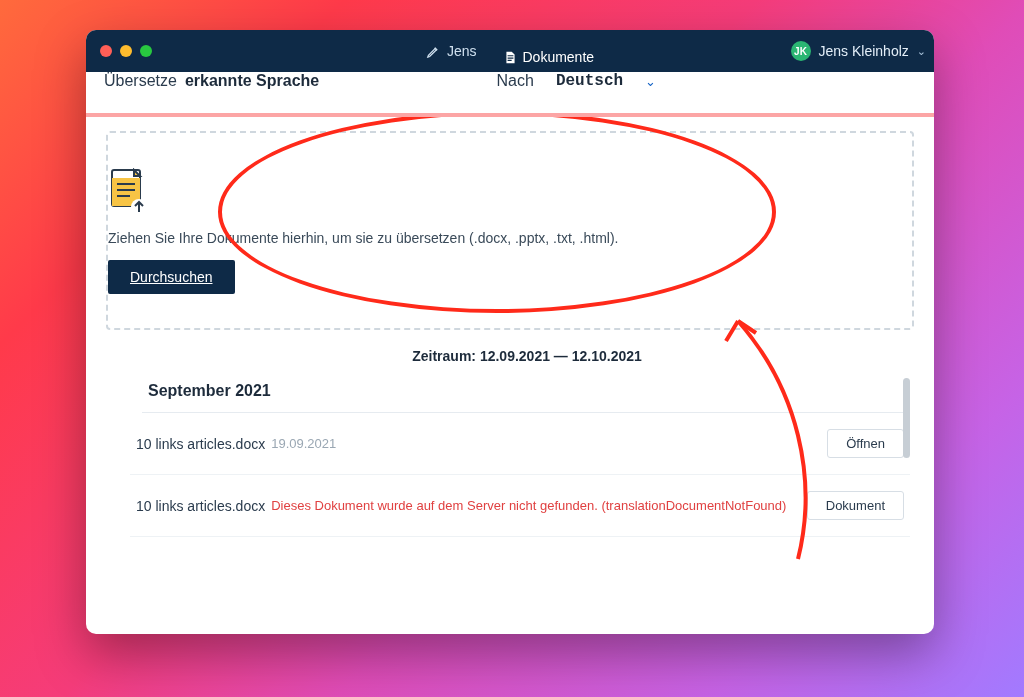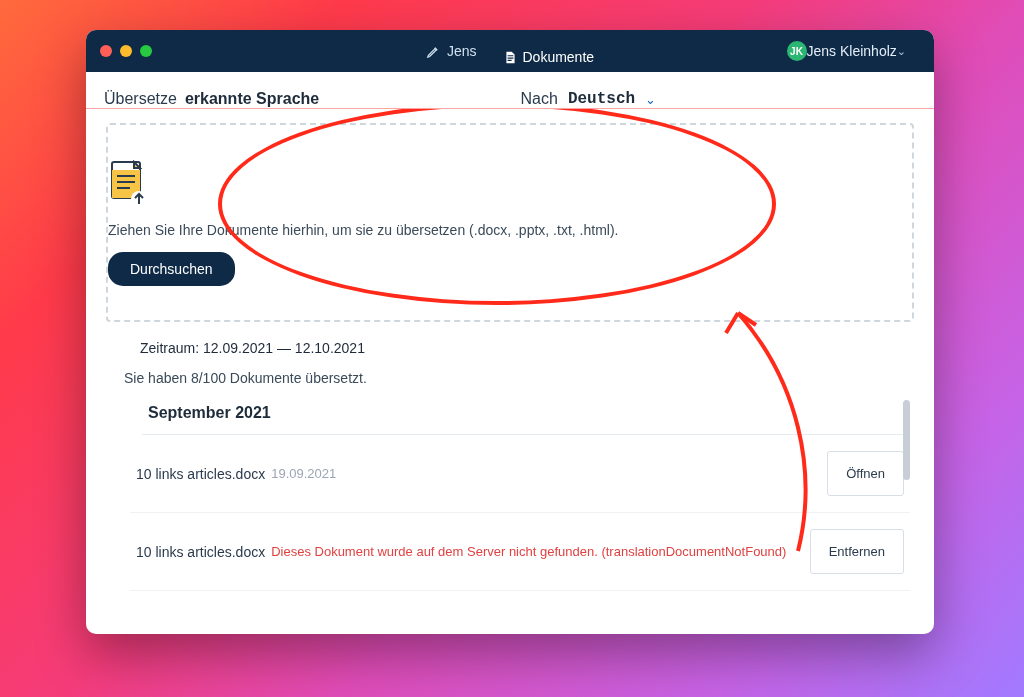--- a/index.html
+++ b/index.html
@@ -19,59 +19,59 @@
   .titlebar {
     height: 42px; background: #0e2a47; display: flex; align-items: center;
     position: relative; color: #e6eef6; font-size: 14px;
   }
   .traffic { display: flex; gap: 8px; margin-left: 14px; }
   .dot { width: 12px; height: 12px; border-radius: 50%; }
   .dot.red { background:#ff5f57; } .dot.yellow{background:#febc2e;} .dot.green{background:#28c840;}
   .tabs { position:absolute; left:50%; transform:translateX(-50%); display:flex; gap:26px; }
   .tab { display:flex; align-items:center; gap:6px; color:#cfe0ef; cursor:pointer; }
   .tab.active { color:#fff;margin-top:12px; }
-  .user { position:absolute; right:28px; display:flex; align-items:center; color:#e3eef8; cursor:pointer; }
+  .user { position:absolute; right:8px; display:flex; align-items:center; gap:8px; color:#e3eef8; cursor:pointer; }
   .user .avatar { width:20px; height:20px; border-radius:50%; background:#2bb673; color:#fff; font-size:10px; display:flex; align-items:center; justify-content:center; font-weight:600;}
   .chev { font-size:11px; color:#aac4dc; }
 
   
-  .langbar { height:37px; border-bottom:1px solid #fca5a5; display:flex; align-items:flex-end; padding:0 18px; }
+  .langbar { height:45px; border-bottom:4px solid #fca5a5; display:flex; align-items:flex-start; padding:0 18px; }
   .langL { display:flex; gap:8px; color:#2a3b4d; font-size:16px; }
   .langL .auto { font-weight:700; color:#1d2b3b; }
-  .langR { margin-left:auto; margin-right:260px; display:flex; align-items:center; gap:10px; font-size:16px; color:#2a3b4d; }
+  .langR { margin-left:auto; margin-right:260px; display:flex; align-items:center; gap:22px; font-size:16px; color:#2a3b4d; }
   .langR .dest { font-weight:700; color:#1d2b3b;font-family:Liberation Mono, monospace; }
   .langR .chev { color:#1563c5; font-size:13px; }
 
   
   .content { flex:1; overflow:hidden; padding:14px 20px 0 20px; position:relative; }
   .dropzone {
     border:2px dashed #cfd7de; border-radius:4px; height:199px;
     display:flex; flex-direction:column; align-items:flex-start; justify-content:center;
     gap:14px; color:#3a4a59; font-size:14px;
   }
   .doc-ico { width:42px; height:48px; position:relative; }
   .browse-btn {
-    background:#0e2a47; color:#fff; border:none; border-radius:15px;
-    padding:9px 22px; font-size:14px; cursor:pointer;
+    background:#0e2a47; color:#fff; border:none; border-radius:2px;
+    padding:9px 22px; font-size:14px; cursor:pointer;text-decoration:underline;
   }
 
   .h1 { margin-top:26px; font-size:25px; font-weight:400; color:#1d2b3b; }
-  .period { margin-top:18px; margin-left:34px; font-size:14px; font-weight:400; color:#1d2b3b; }
+  .period { margin-top:18px; margin-left:34px; font-size:14px; font-weight:700; color:#1d2b3b;text-align:center; }
   .counts { margin-top:14px; margin-left:18px; font-size:14px; color:#3a4a59; }
 
   .listbox { margin-top:12px; margin-left:24px; margin-right:4px; position:relative; }
   .month-hdr { font-size:16px; font-weight:700; color:#1d2b3b; padding:6px 6px 12px 6px; border-bottom:1px solid #e6ebf0;margin-left:12px; }
   .row { display:flex; align-items:center; border-bottom:1px solid #eef2f5; padding:16px 6px; }
   .row .meta { display:flex; flex-direction:row; gap:6px; }
   .row .fname { font-size:14px; color:#2a3b4d; }
   .row .date { font-size:13px; color:#9aa7b3; }
   .row .err { font-size:13px; color:#e04141; }
   .row .action {
     margin-left:auto; border:1px solid #d7dee5; background:#fff; border-radius:3px;
-    padding:14px 18px; font-size:13px; color:#2a3b4d; cursor:pointer;
+    padding:6px 18px; font-size:13px; color:#2a3b4d; cursor:pointer;
   }
 
   .scroll-ind { position:absolute; right:0; top:2px; width:7px; height:80px; background:#c7ced5; border-radius:4px; }
 
   
   .annot { position:absolute; pointer-events:none; }
   .annot.ellipse { border:4px solid #ff2a1a; border-radius:50%; }
   .annot.arrow-svg { }
 
   
@@ -143,40 +143,39 @@
               <circle cx="7" cy="9" r="8" fill="#fff"></circle>
               <path d="M7 14 V4 M3 8 L7 4 L11 8" stroke="#2a3b4d" stroke-width="2" fill="none"></path>
             </g>
           </svg>
         </div>
         <div>Ziehen Sie Ihre Dokumente hierhin, um sie zu übersetzen (.docx, .pptx, .txt, .html).</div>
         <button class="browse-btn">Durchsuchen</button>
       </div>
 
       <div class="period">Zeitraum: 12.09.2021 — 12.10.2021</div>
-      <div class="counts">Sie haben 8/100 Dokumente übersetzt.</div>
 
       <div class="listbox">
         <div class="scroll-ind"></div>
         <div class="month-hdr">September 2021</div>
 
         <div class="row">
           <div class="meta">
             <span class="fname">10 links articles.docx</span>
             <span class="date">19.09.2021</span>
           </div>
           <button class="action">Öffnen</button>
         </div>
 
         <div class="row">
           <div class="meta">
             <span class="fname">10 links articles.docx</span>
             <span class="err">Dieses Dokument wurde auf dem Server nicht gefunden. (translationDocumentNotFound)</span>
           </div>
-          <button class="action">Entfernen</button>
+          <button class="action">Dokument</button>
         </div>
 
       </div>
 
       <div class="annot ellipse" style="left:132px; top:-6px; width:558px; height:202px;"></div>
       <svg class="annot arrow-svg" style="left:562px; top:192px;" width="180" height="260">
         <path d="M150 250 C 170 170, 150 80, 90 12" stroke="#ff2a1a" stroke-width="4" fill="none"></path>
         <path d="M90 12 L78 32 M90 12 L108 24" stroke="#ff2a1a" stroke-width="4" fill="none"></path>
       </svg>
 

